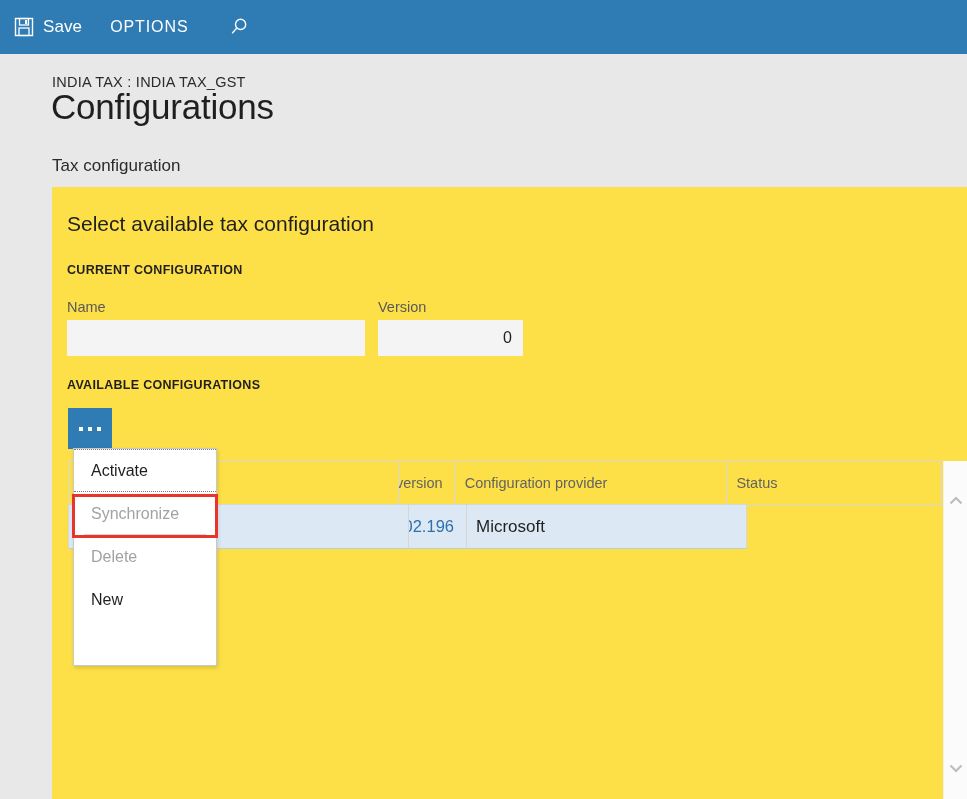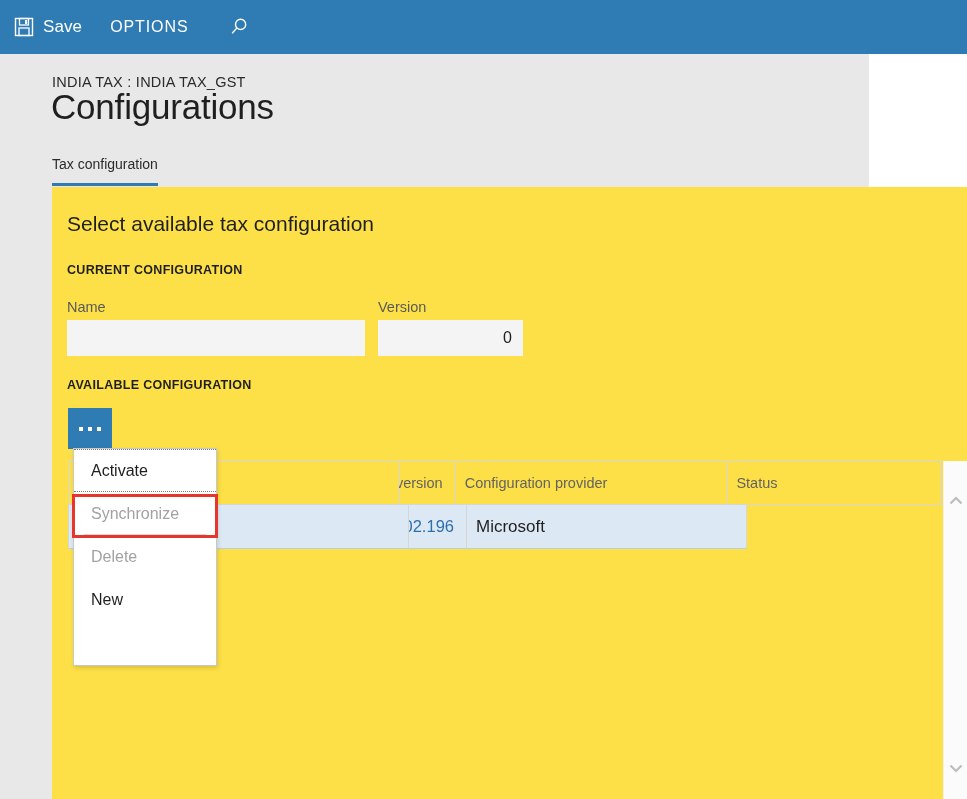--- a/index.html
+++ b/index.html
@@ -28,38 +28,38 @@
   .save-item { padding-left: 14px; }
   .save-icon { width: 20px; height: 20px; margin-right: 9px; display: block; }
   .save-label { font-size: 17px; font-weight: 400; letter-spacing: .1px; }
   .options-label { font-size: 16px; letter-spacing: .9px; }
   .search-item { padding: 0 14px; margin-left: 12px; }
   .search-icon { width: 22px; height: 22px; display: block; }
 
   
   .headerband {
     position: absolute; left: 0; top: 54px;
-    width: 869px; height: 133px;
+    width: 967px; height: 133px;
     background: #e8e8e8;
   }
   .breadcrumb {
     position: absolute; left: 52px; top: 20px;
     font-size: 14.5px; color: #2b2b2b; letter-spacing: .25px;
   }
   .page-title {
     position: absolute; left: 51px; top: 33px;
     font-size: 35px; font-weight: 300; color: #1f1f1f;
     letter-spacing: -.2px;
   }
   .tabs {
     position: absolute; left: 52px; top: 102px;
     display: flex; align-items: flex-end;
   }
   .tab {
-    font-size: 14px; color: #2b2b2b;
+    font-size: 17px; color: #2b2b2b;
     padding-bottom: 11px;
     cursor: pointer;
     border-bottom: 3px solid transparent;
   }
   .tab.active { border-bottom-color: #2f7cb4; }
 
   
   .panel {
     position: absolute; left: 52px; top: 187px;
     width: 915px; height: 612px;
@@ -251,21 +251,21 @@
   <div class="field field-name">
     <label class="field-label">Name</label>
     <input class="field-input" type="text" readonly="" value="" style="">
   </div>
 
   <div class="field field-version">
     <label class="field-label">Version</label>
     <input class="field-input num" type="text" readonly="" value="0" style="">
   </div>
 
-  <div class="group-label grp-available">AVAILABLE CONFIGURATION</div>
+  <div class="group-label grp-available">AVAILABLE CONFIGURATIONS</div>
 
   <button class="ellipsis-btn">
     <i></i>
     <i></i>
     <i></i>
   </button>
 
   <div class="grid">
     <div class="grid-row grid-head">
       <div class="grid-cell c-name">Name</div>

